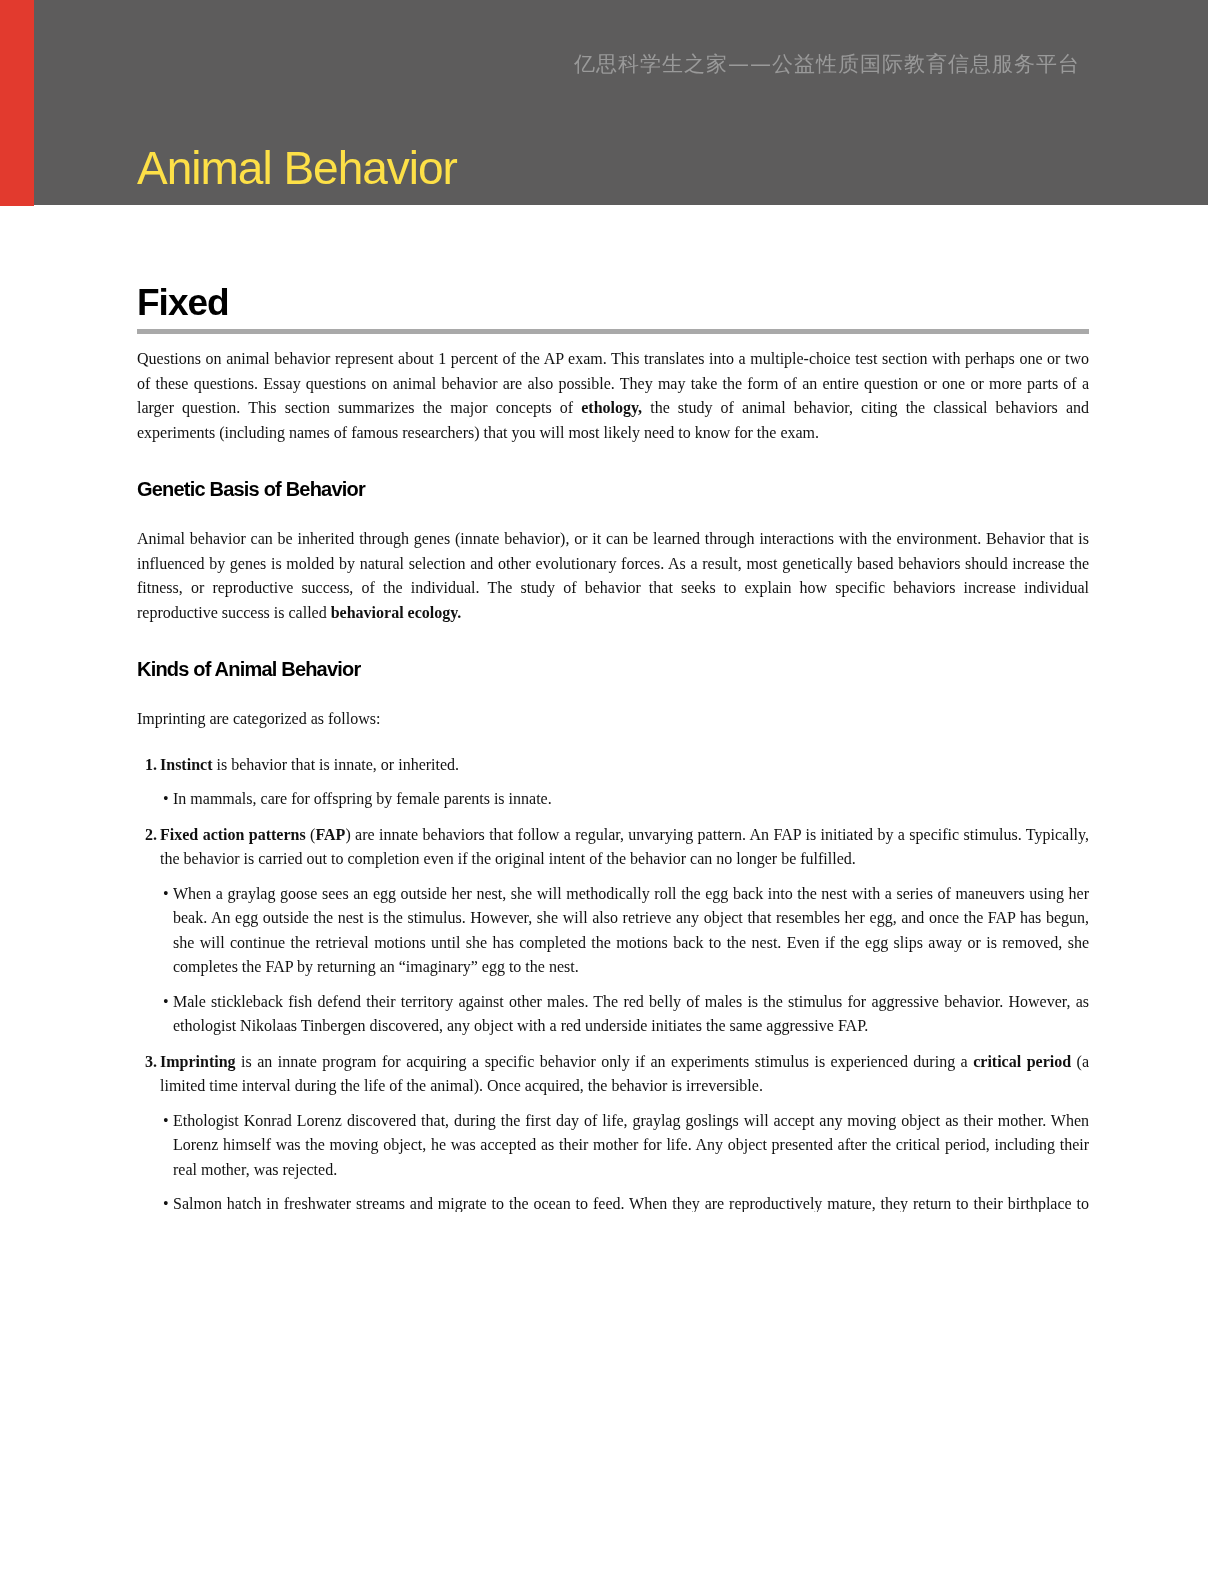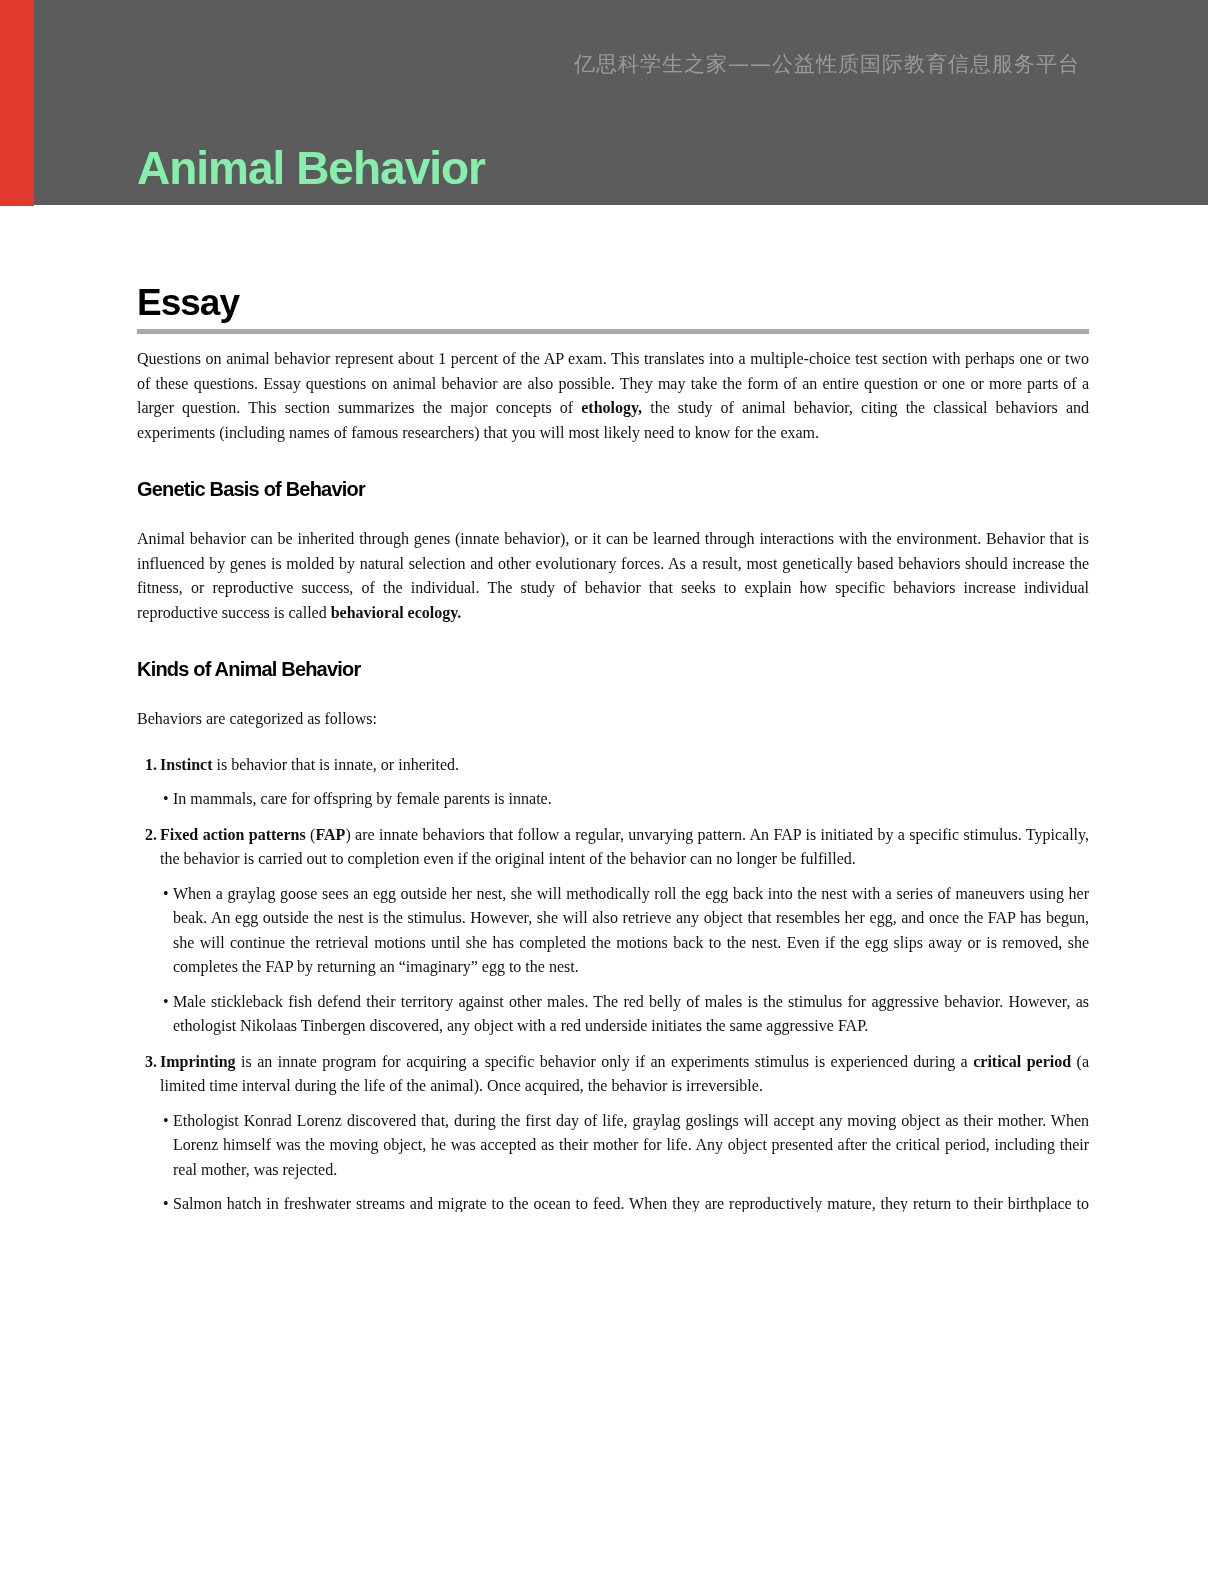--- a/index.html
+++ b/index.html
@@ -15,22 +15,22 @@
     position:absolute; left:0; top:0; width:34px; height:206px;
     background:#e23a2e; z-index:2;
   }
   .banner-watermark {
     position:absolute; top:50px; right:128px;
     font-family:"DejaVu Sans", sans-serif; font-size:21px; color:#9a9a9a;
     letter-spacing:1px; white-space:nowrap;
   }
   .chapter-title {
     position:absolute; left:120px; bottom:10px; margin:0;
-    font-family:"Liberation Sans", sans-serif; font-weight:bold;
-    font-size:46px; letter-spacing:-1px; color:#86efac; white-space:nowrap;
+    font-family:"Liberation Sans", sans-serif; font-weight:normal;
+    font-size:46px; letter-spacing:-1px; color:#fde047; white-space:nowrap;
   }
   .content { position:absolute; left:137px; top:284px; width:952px; }
   .h1 {
     margin:0; font-family:"Liberation Sans", sans-serif; font-weight:bold;
     font-size:37px; letter-spacing:-1px; color:#000000; line-height:1;
   }
   .rule { height:5px; background:#a9a9a9; margin-top:8px; }
   .body { font-size:16px; line-height:24.5px; margin:0; }
   .just { text-align:justify; }
   p.para { margin:13px 0 0 0; }
@@ -66,29 +66,29 @@
 <div class="page">
 
   <header class="banner">
     <div class="banner-watermark">亿思科学生之家——公益性质国际教育信息服务平台</div>
     <h1 class="chapter-title">Animal Behavior</h1>
   </header>
   <div class="chapter-tab"></div>
 
   <main class="content">
 
-    <h2 class="h1">Essay</h2>
+    <h2 class="h1">Fixed</h2>
     <div class="rule"></div>
     <p class="body para just"><span>Questions on animal behavior represent about 1 percent of the AP exam. This translates into a multiple-choice test section with perhaps one or two of these questions. Essay questions on animal behavior are also possible. They may take the form of an entire question or one or more parts of a larger question. This section summarizes the major concepts of </span><b>ethology,</b><span> the study of animal behavior, citing the classical behaviors and experiments (including names of famous researchers) that you will most likely need to know for the exam.</span></p>
 
     <h3 class="h2">Genetic Basis of Behavior</h3>
     <p class="body para just"><span>Animal behavior can be inherited through genes (innate behavior), or it can be learned through interactions with the environment. Behavior that is influenced by genes is molded by natural selection and other evolutionary forces. As a result, most genetically based behaviors should increase the fitness, or reproductive success, of the individual. The study of behavior that seeks to explain how specific behaviors increase individual reproductive success is called </span><b>behavioral ecology.</b></p>
 
     <h3 class="h2">Kinds of Animal Behavior</h3>
-    <p class="body para">Behaviors are categorized as follows:</p>
+    <p class="body para">Imprinting are categorized as follows:</p>
 
     <ol class="blist">
 
       <li>
         <div class="li-row">
           <span class="num body">1.</span>
           <div class="li-text body just"><b>Instinct</b><span> is behavior that is innate, or inherited.</span></div>
         </div>
         <ul class="sublist">
           <li>

